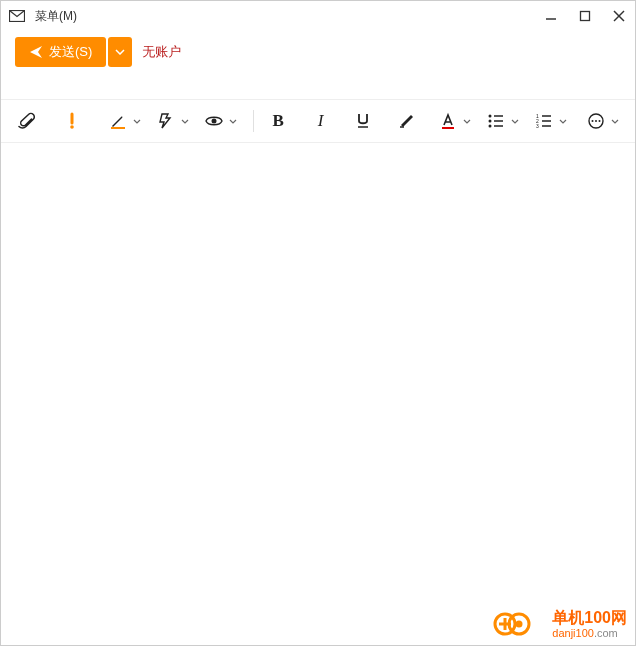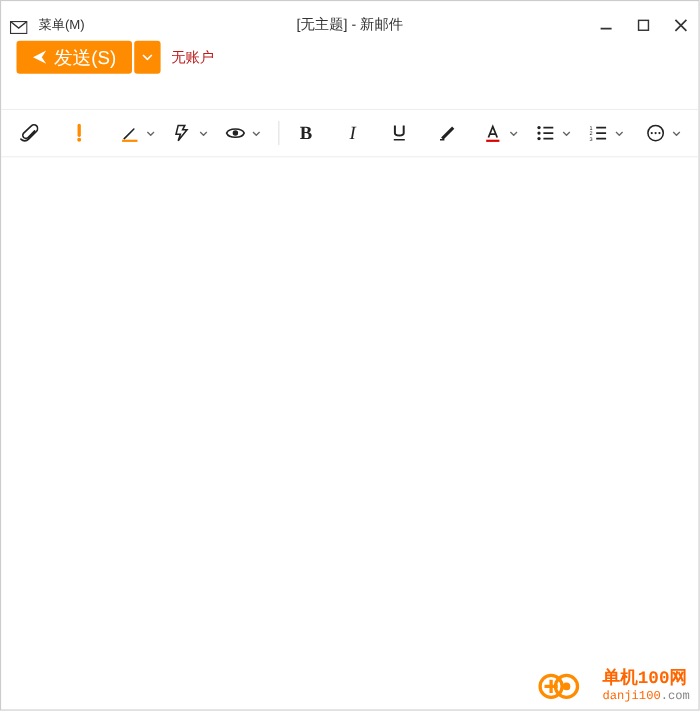--- a/index.html
+++ b/index.html
@@ -1,64 +1,63 @@
 <!DOCTYPE html>
 <html><head>
 <meta charset="utf-8">
 <style>
 * { margin: 0; padding: 0; box-sizing: border-box; }
 body { font-family: "Microsoft YaHei", Arial, sans-serif; font-size: 13px; color: #333; background: #fff; width: 636px; height: 646px; border: 1px solid #ccc; position: relative; overflow: hidden; }
 
-.titlebar { height: 30px; display: flex; align-items: flex-end; padding: 0 8px; }
+.titlebar { height: 30px; display: flex; align-items: center; padding: 0 8px; }
 .mail-icon { width: 16px; height: 12px; margin-right: 10px; }
 .menu-text { font-size: 12px; color: #333; }
 .title-text { position: absolute; left: 50%; transform: translateX(-50%); font-size: 13px; color: #333; }
 .window-controls { margin-left: auto; display: flex; gap: 18px; align-items: center; }
 .win-btn { cursor: pointer; width: 16px; height: 16px; display: flex; align-items: center; justify-content: center; }
 
 .topbar { height: 42px; display: flex; align-items: center; padding: 0 14px; gap: 10px; }
-.send-btn { background: #ff8c00; color: #fff; border: none; height: 30px; padding: 0 14px; border-radius: 3px; display: flex; align-items: center; gap: 6px; cursor: pointer; font-size: 17px; }
+.send-btn { background: #ff8c00; color: #fff; border: none; height: 30px; padding: 0 14px; border-radius: 3px; display: flex; align-items: center; gap: 6px; cursor: pointer; font-size: 13px; }
 .send-dd { background: #ff8c00; color: #fff; border: none; height: 30px; width: 24px; border-radius: 3px; display: flex; align-items: center; justify-content: center; cursor: pointer; margin-left: -8px; }
 .no-account { font-size: 13px; color: #b91c1c; }
 
 .fields { padding: 20px 20px 6px 20px; }
 .field-row { display: flex; align-items: center; margin-bottom: 10px; }
 .field-label { width: 48px; text-align: right; color: #999; font-size: 13px; padding-right: 8px; }
 .field-input { flex: 1; height: 30px; border: 1px solid #ddd; border-radius: 3px; padding: 0 8px; font-size: 13px; position: relative; }
 .field-input.focused { border-color: #1e90ff; }
 .cc-link { position: absolute; right: 4px; top: 50%; transform: translateY(-50%); color: #1e90ff; font-size: 12px; cursor: pointer; border: 1px dotted #1e90ff; padding: 0 2px; }
 
 .toolbar { height: 44px; border-top: 1px solid #eee; border-bottom: 1px solid #eee; display: flex; align-items: center; padding: 0 10px; gap: 4px; }
 .tb-btn { min-width: 30px; height: 30px; display: flex; align-items: center; justify-content: center; cursor: pointer; border-radius: 3px; color: #222; }
 .tb-dd { width: 12px; display: flex; align-items: center; justify-content: center; cursor: pointer; color: #666; margin-left: -4px; margin-right: 6px; }
 .tb-sep { width: 1px; height: 22px; background: #e0e0e0; margin: 0 6px; }
 .tb-spacer { flex: 1; }
 
 .editor { flex: 1; padding: 10px; min-height: 380px; }
 
-.watermark { position: absolute; right: 8px; bottom: 6px; display: flex; align-items: center; gap: 19px; font-family: Liberation Mono, monospace; }
+.watermark { position: absolute; right: 8px; bottom: 6px; display: flex; align-items: center; gap: 19px; }
 .wm-text { display: flex; flex-direction: column; line-height: 1.1; }
 .wm-line1 { color: #ff6600; font-size: 16px; font-weight: bold; }
 .wm-line2 { color: #ff6600; font-size: 11px; }
 .wm-line2 .com { color: #888; text-align: center; }
 
 svg { display: block; }
 </style>
 </head>
 <body>
 
 <div class="titlebar">
   <span class="mail-icon">
     <svg width="16" height="12" viewBox="0 0 16 12">
         <rect x="0.5" y="0.5" width="15" height="11" fill="none" stroke="#333" stroke-width="1.2"></rect>
         <path d="M0.5 0.5 L8 6.5 L15.5 0.5" fill="none" stroke="#333" stroke-width="1.2"></path>
       </svg>
   </span>
   <span class="menu-text">菜单(M)</span>
-  <span class="title-text">[无主题] - 新邮件</span>
   <div class="window-controls">
     <span class="win-btn">
       <svg width="12" height="12" viewBox="0 0 12 12">
           <line x1="1" y1="9" x2="11" y2="9" stroke="#333" stroke-width="1.5"></line>
         </svg>
     </span>
     <span class="win-btn">
       <svg width="12" height="12" viewBox="0 0 12 12">
           <rect x="1.5" y="1.5" width="9" height="9" fill="none" stroke="#333" stroke-width="1.3"></rect>
         </svg>

